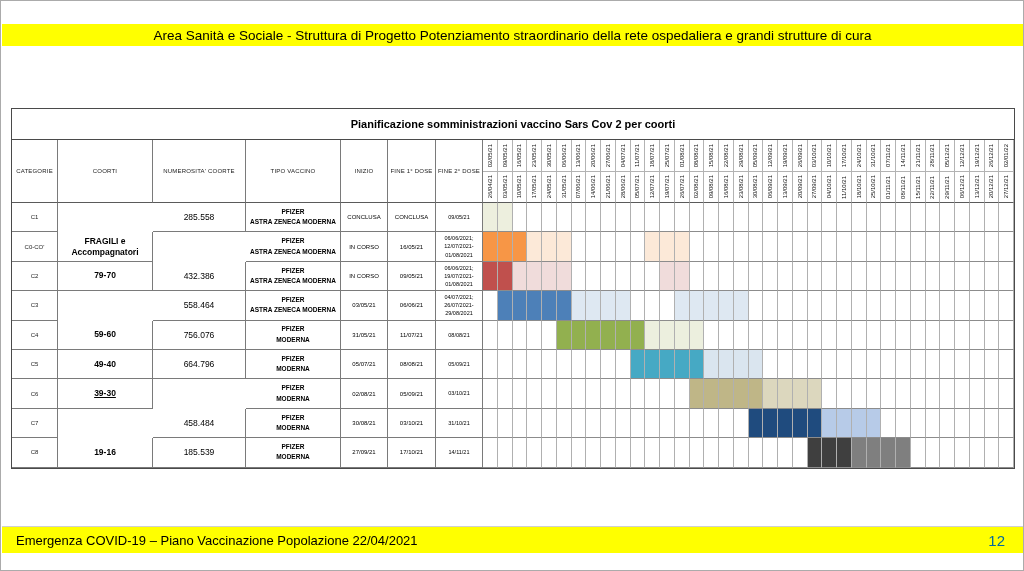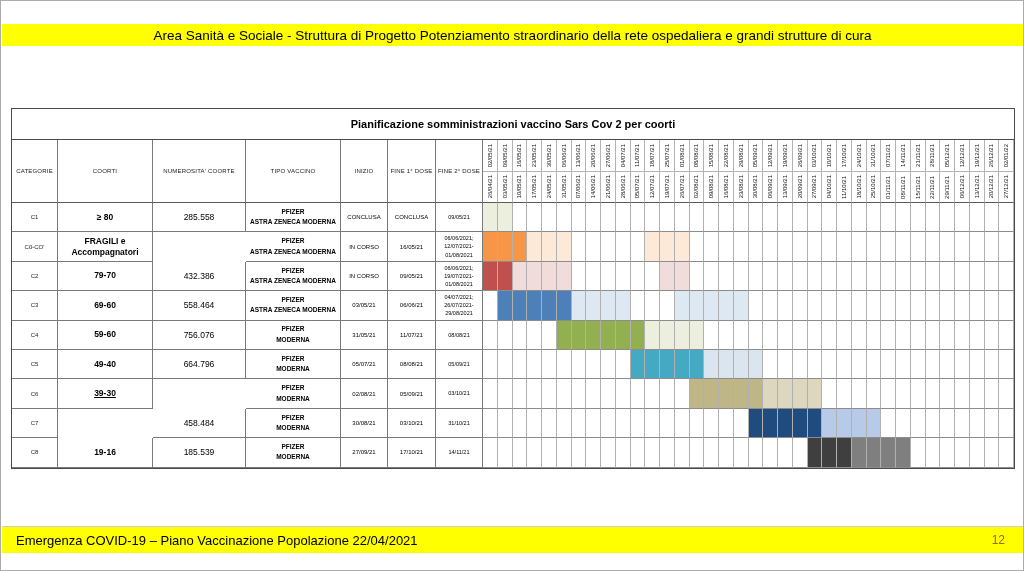--- a/index.html
+++ b/index.html
@@ -22,21 +22,21 @@
   .c-cat{font-size:6px;color:#222;}
   .c-coorte{font-size:8.5px;font-weight:bold;line-height:1.3;white-space:pre-line;}
   .c-num{font-size:8.5px;}
   .c-vacc{font-size:6.5px;font-weight:bold;line-height:1.6;white-space:pre-line;}
   .c-date{font-size:6px;}
   .c-date2{font-size:5.5px;line-height:1.5;white-space:pre-line;}
   .dots{background-image:radial-gradient(circle,var(--dot,rgba(70,70,70,.38)) .6px,transparent .8px);background-size:4px 4px;}
   .footer{position:absolute;left:1px;top:525px;width:1021px;height:27px;background:#ffff00;border-top:1px solid #cfcfcf;
     display:flex;align-items:center;justify-content:space-between;padding:0 18px 0 14px;}
   .footer-text{font-size:13px;color:#000;}
-  .page-num{font-size:12px;color:#a16207;}
+  .page-num{font-size:15px;color:#0369a1;}
 </style>
 </head>
 <body>
 
 <div class="slide">
   <div class="top-banner">
     <span>Area Sanità e Sociale - Struttura di Progetto Potenziamento straordinario della rete ospedaliera e grandi strutture di cura</span>
   </div>
 
   <div class="tablebox">
@@ -259,21 +259,20 @@
         <div class="cell dh dh2" style="grid-area: 2 / 41;">
           <span class="vtext">13/12/21</span>
         </div>
         <div class="cell dh dh2" style="grid-area: 2 / 42;">
           <span class="vtext">20/12/21</span>
         </div>
         <div class="cell dh dh2" style="grid-area: 2 / 43;">
           <span class="vtext">27/12/21</span>
         </div>
         <div class="cell ic c-cat" style="grid-area: 3 / 1;">C1</div>
-        <div class="cell ic c-coorte" style="grid-area: 3 / 2;">≥ 80</div>
         <div class="cell ic c-num" style="grid-area: 3 / 3;">285.558</div>
         <div class="cell ic c-vacc" style="grid-area: 3 / 4;">PFIZER
 ASTRA ZENECA MODERNA</div>
         <div class="cell ic c-date" style="grid-area: 3 / 5;">CONCLUSA</div>
         <div class="cell ic c-date" style="grid-area: 3 / 6;">CONCLUSA</div>
         <div class="cell ic c-date2" style="grid-area: 3 / 7;">09/05/21</div>
         <div class="cell wc dots" style="grid-area: 3 / 8; background: rgb(237, 239, 222);"></div>
         <div class="cell wc dots" style="grid-area: 3 / 9; background: rgb(237, 239, 222);"></div>
         <div class="cell wc" style="grid-area: 3 / 10;"></div>
         <div class="cell wc" style="grid-area: 3 / 11;"></div>
@@ -395,21 +394,20 @@
         <div class="cell wc" style="grid-area: 5 / 35;"></div>
         <div class="cell wc" style="grid-area: 5 / 36;"></div>
         <div class="cell wc" style="grid-area: 5 / 37;"></div>
         <div class="cell wc" style="grid-area: 5 / 38;"></div>
         <div class="cell wc" style="grid-area: 5 / 39;"></div>
         <div class="cell wc" style="grid-area: 5 / 40;"></div>
         <div class="cell wc" style="grid-area: 5 / 41;"></div>
         <div class="cell wc" style="grid-area: 5 / 42;"></div>
         <div class="cell wc" style="grid-area: 5 / 43;"></div>
         <div class="cell ic c-cat" style="grid-area: 6 / 1;">C3</div>
-        <div class="cell ic c-coorte" style="grid-area: 6 / 2;">69-60</div>
         <div class="cell ic c-num" style="grid-area: 6 / 3;">558.464</div>
         <div class="cell ic c-vacc" style="grid-area: 6 / 4;">PFIZER
 ASTRA ZENECA MODERNA</div>
         <div class="cell ic c-date" style="grid-area: 6 / 5;">03/05/21</div>
         <div class="cell ic c-date" style="grid-area: 6 / 6;">06/06/21</div>
         <div class="cell ic c-date2" style="grid-area: 6 / 7;">04/07/2021;
 26/07/2021-
 29/08/2021</div>
         <div class="cell wc" style="grid-area: 6 / 8;"></div>
         <div class="cell wc" style="grid-area: 6 / 9; background: rgb(77, 128, 184);"></div>

